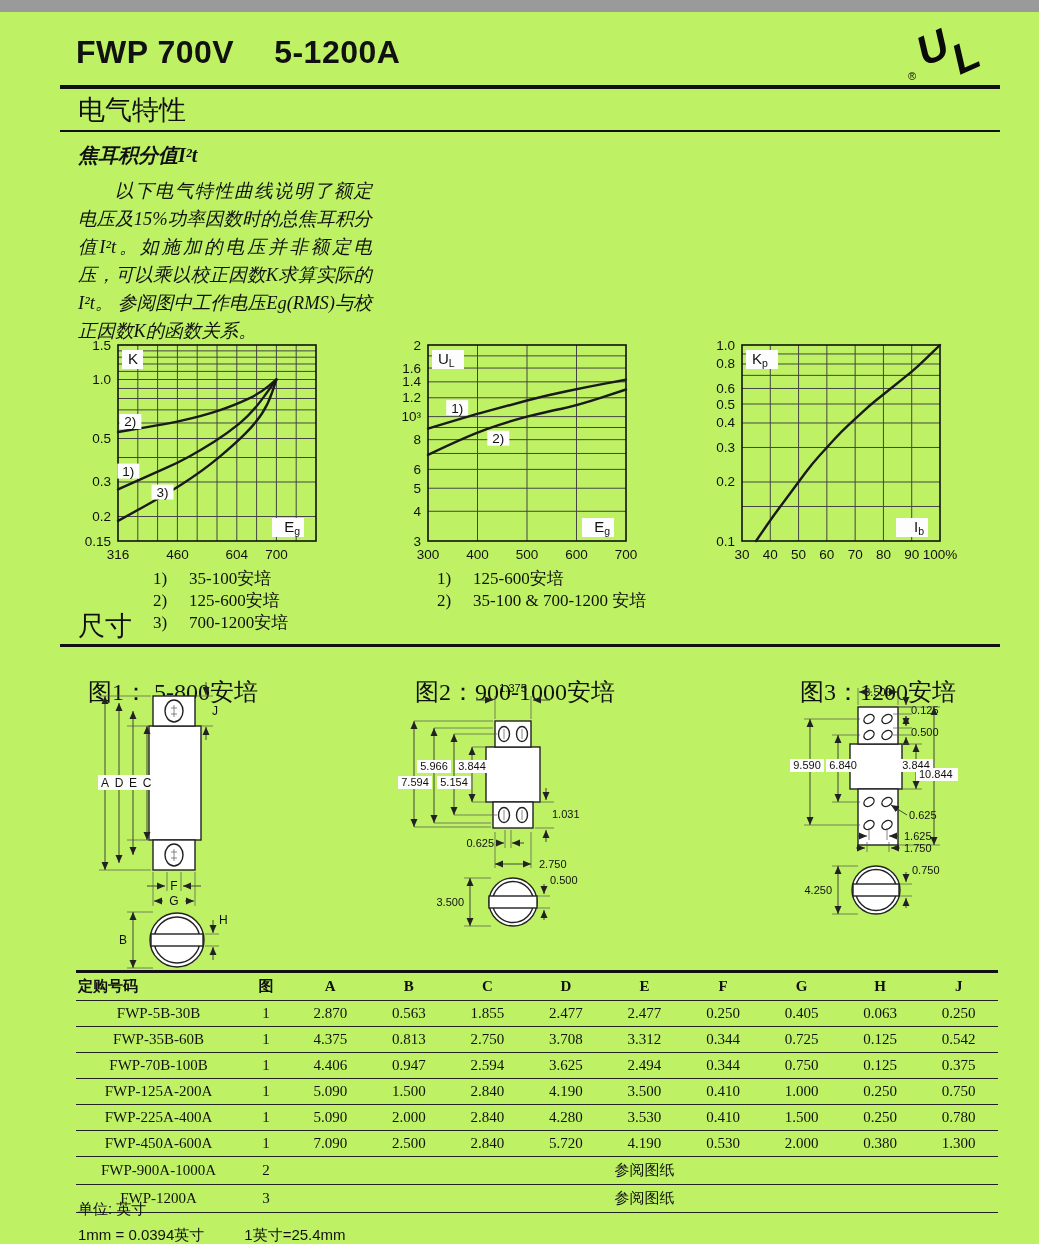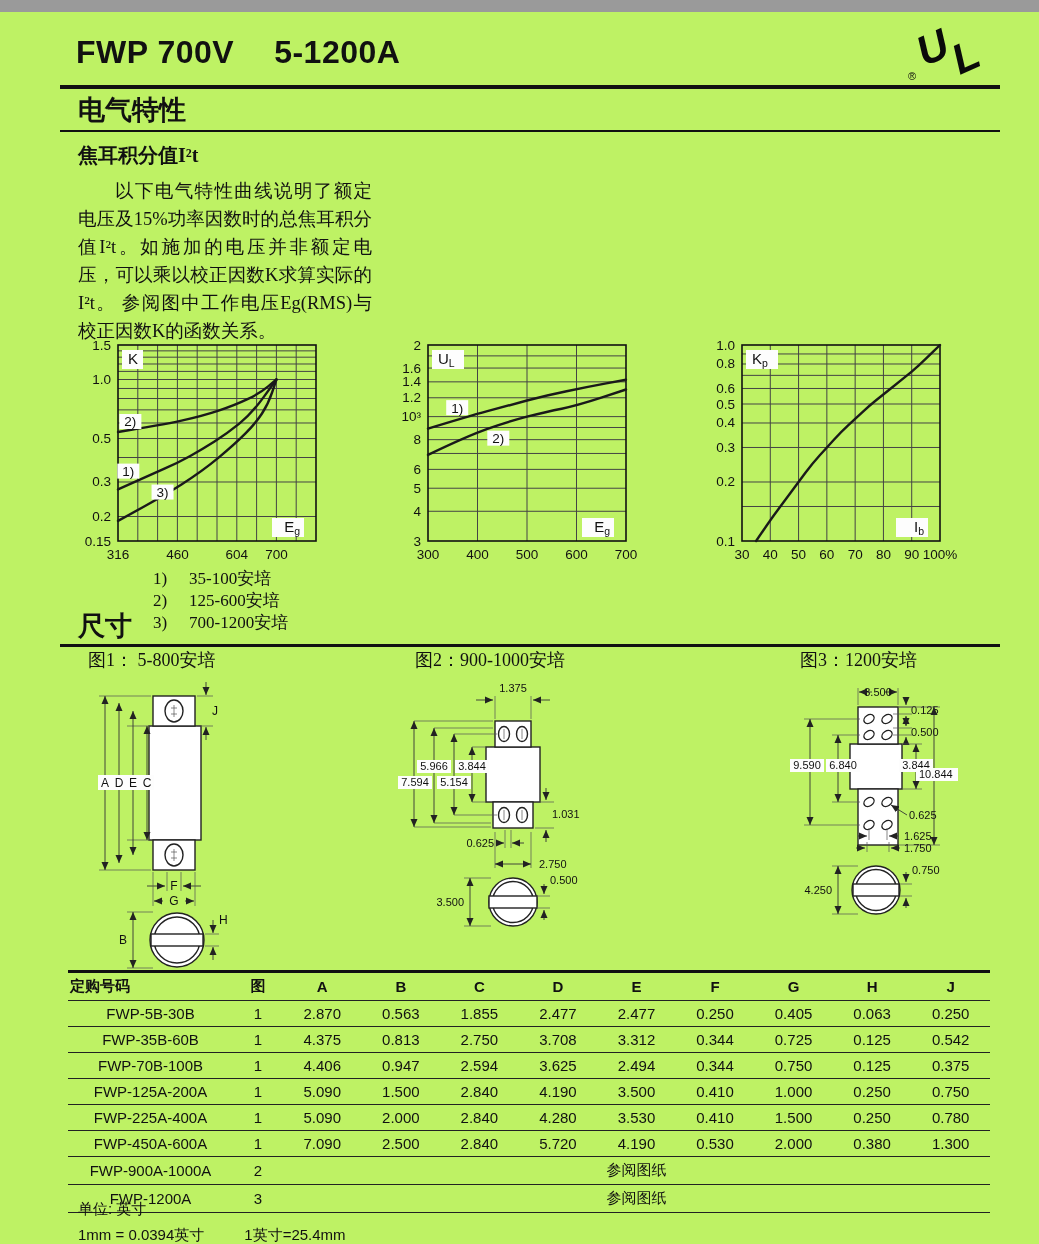--- a/index.html
+++ b/index.html
@@ -3,37 +3,37 @@
 <meta charset="utf-8">
 <style>
   html,body{margin:0;padding:0;background:#9a9a9a;}
   .page{position:relative;width:1039px;height:1244px;background:#bef264;margin:12px auto;
         font-family:"Liberation Serif","DejaVu Serif",serif;color:#111;overflow:hidden;}
   .abs{position:absolute;}
   .title{left:76px;top:22px;font-family:"Liberation Sans","DejaVu Sans",sans-serif;
          font-weight:bold;font-size:32px;letter-spacing:0.5px;}
   .title .gap{display:inline-block;width:40px;}
   .rule{position:absolute;left:60px;width:940px;background:#111;}
-  .sec-title{left:78px;font-weight:bold;font-size:27px;font-family:"Liberation Serif",serif;}
-  .col{position:absolute;top:126px;width:294px;}
+  .sec-title{left:78px;font-weight:normal;font-size:27px;font-family:"Liberation Serif",serif;}
+  .col{position:absolute;top:126px;width:294px;font-style:italic;}
   .col h3{margin:4px 0 8px 0;font-size:20px;font-weight:bold;}
   .col p{margin:0;font-size:18.5px;line-height:28px;text-align:justify;text-indent:2em;}
   .chart{position:absolute;overflow:visible;}
   .legend{position:absolute;font-size:17px;line-height:22px;}
   .lg-n{display:inline-block;width:36px;}
-  .fig-caption{position:absolute;font-size:18px;top:636px;}
+  .fig-caption{position:absolute;font-size:24px;top:664px;}
   .figsvg{position:absolute;overflow:visible;}
   .out{fill:#fff;stroke:#222;stroke-width:1.4;}
   .dim{stroke:#333;stroke-width:0.9;fill:none;}
   .ext{stroke:#555;stroke-width:0.7;fill:none;}
   .lbl{font:11px "Liberation Sans","DejaVu Sans",sans-serif;fill:#111;}
   .lt{font:12px "Liberation Sans","DejaVu Sans",sans-serif;fill:#111;}
   .wbg{fill:#fdfdfd;}
-  table.dims{position:absolute;left:68px;top:958px;width:922px;border-collapse:collapse;
-       font-family:Liberation Sans, sans-serif;font-size:15px;table-layout:fixed;}
+  table.dims{position:absolute;left:76px;top:958px;width:922px;border-collapse:collapse;
+       font-family:Liberation Serif, serif;font-size:15px;table-layout:fixed;}
   table.dims th,table.dims td{padding:4px 2px;border-bottom:1px solid #222;white-space:nowrap;}
   table.dims thead th{border-top:3px solid #111;text-align:center;font-weight:bold;}
   table.dims thead th:first-child{text-align:left;}
   table.dims td{text-align:center;}
   table.dims td:first-child{text-align:center;}
   .footer{position:absolute;left:78px;font-family:"Liberation Sans","DejaVu Sans",sans-serif;font-size:15px;}
   .conv-gap{display:inline-block;width:40px;}
   .ul-logo{position:absolute;left:902px;top:8px;width:95px;height:66px;}
 </style>
 </head>
@@ -191,20 +191,24 @@
       <text x="56" y="25" text-anchor="start" fill="#111" style="font: 15px &quot;Liberation Sans&quot;, sans-serif;"><tspan>K</tspan><tspan dy="3" font-size="10.5">p</tspan></text>
       <rect x="200" y="179" width="32" height="19" fill="#fdfdfd"></rect>
       <text x="228" y="193" text-anchor="end" fill="#111" style="font: 15px &quot;Liberation Sans&quot;, sans-serif;"><tspan>I</tspan><tspan dy="3" font-size="10.5">b</tspan></text>
     </svg>
 
   <div class="legend" style="left:153px;top:556px;">
     <div><span class="lg-n">1)</span><span>35-100安培</span></div>
     <div><span class="lg-n">2)</span><span>125-600安培</span></div>
     <div><span class="lg-n">3)</span><span>700-1200安培</span></div>
   </div>
+  <div class="legend" style="left:437px;top:556px;">
+    <div><span class="lg-n">1)</span><span>125-600安培</span></div>
+    <div><span class="lg-n">2)</span><span>35-100 &amp; 700-1200 安培</span></div>
+  </div>
 
   <div class="abs sec-title" style="top:596px;">尺寸</div>
   <div class="rule" style="top:632px;height:3px;"></div>
 
   <div class="fig-caption" style="left:88px;">图1：  5-800安培</div>
   <div class="fig-caption" style="left:415px;">图2：900-1000安培</div>
   <div class="fig-caption" style="left:800px;">图3：1200安培</div>
 
   <svg width="0" height="0" style="position:absolute;">
     <defs>

